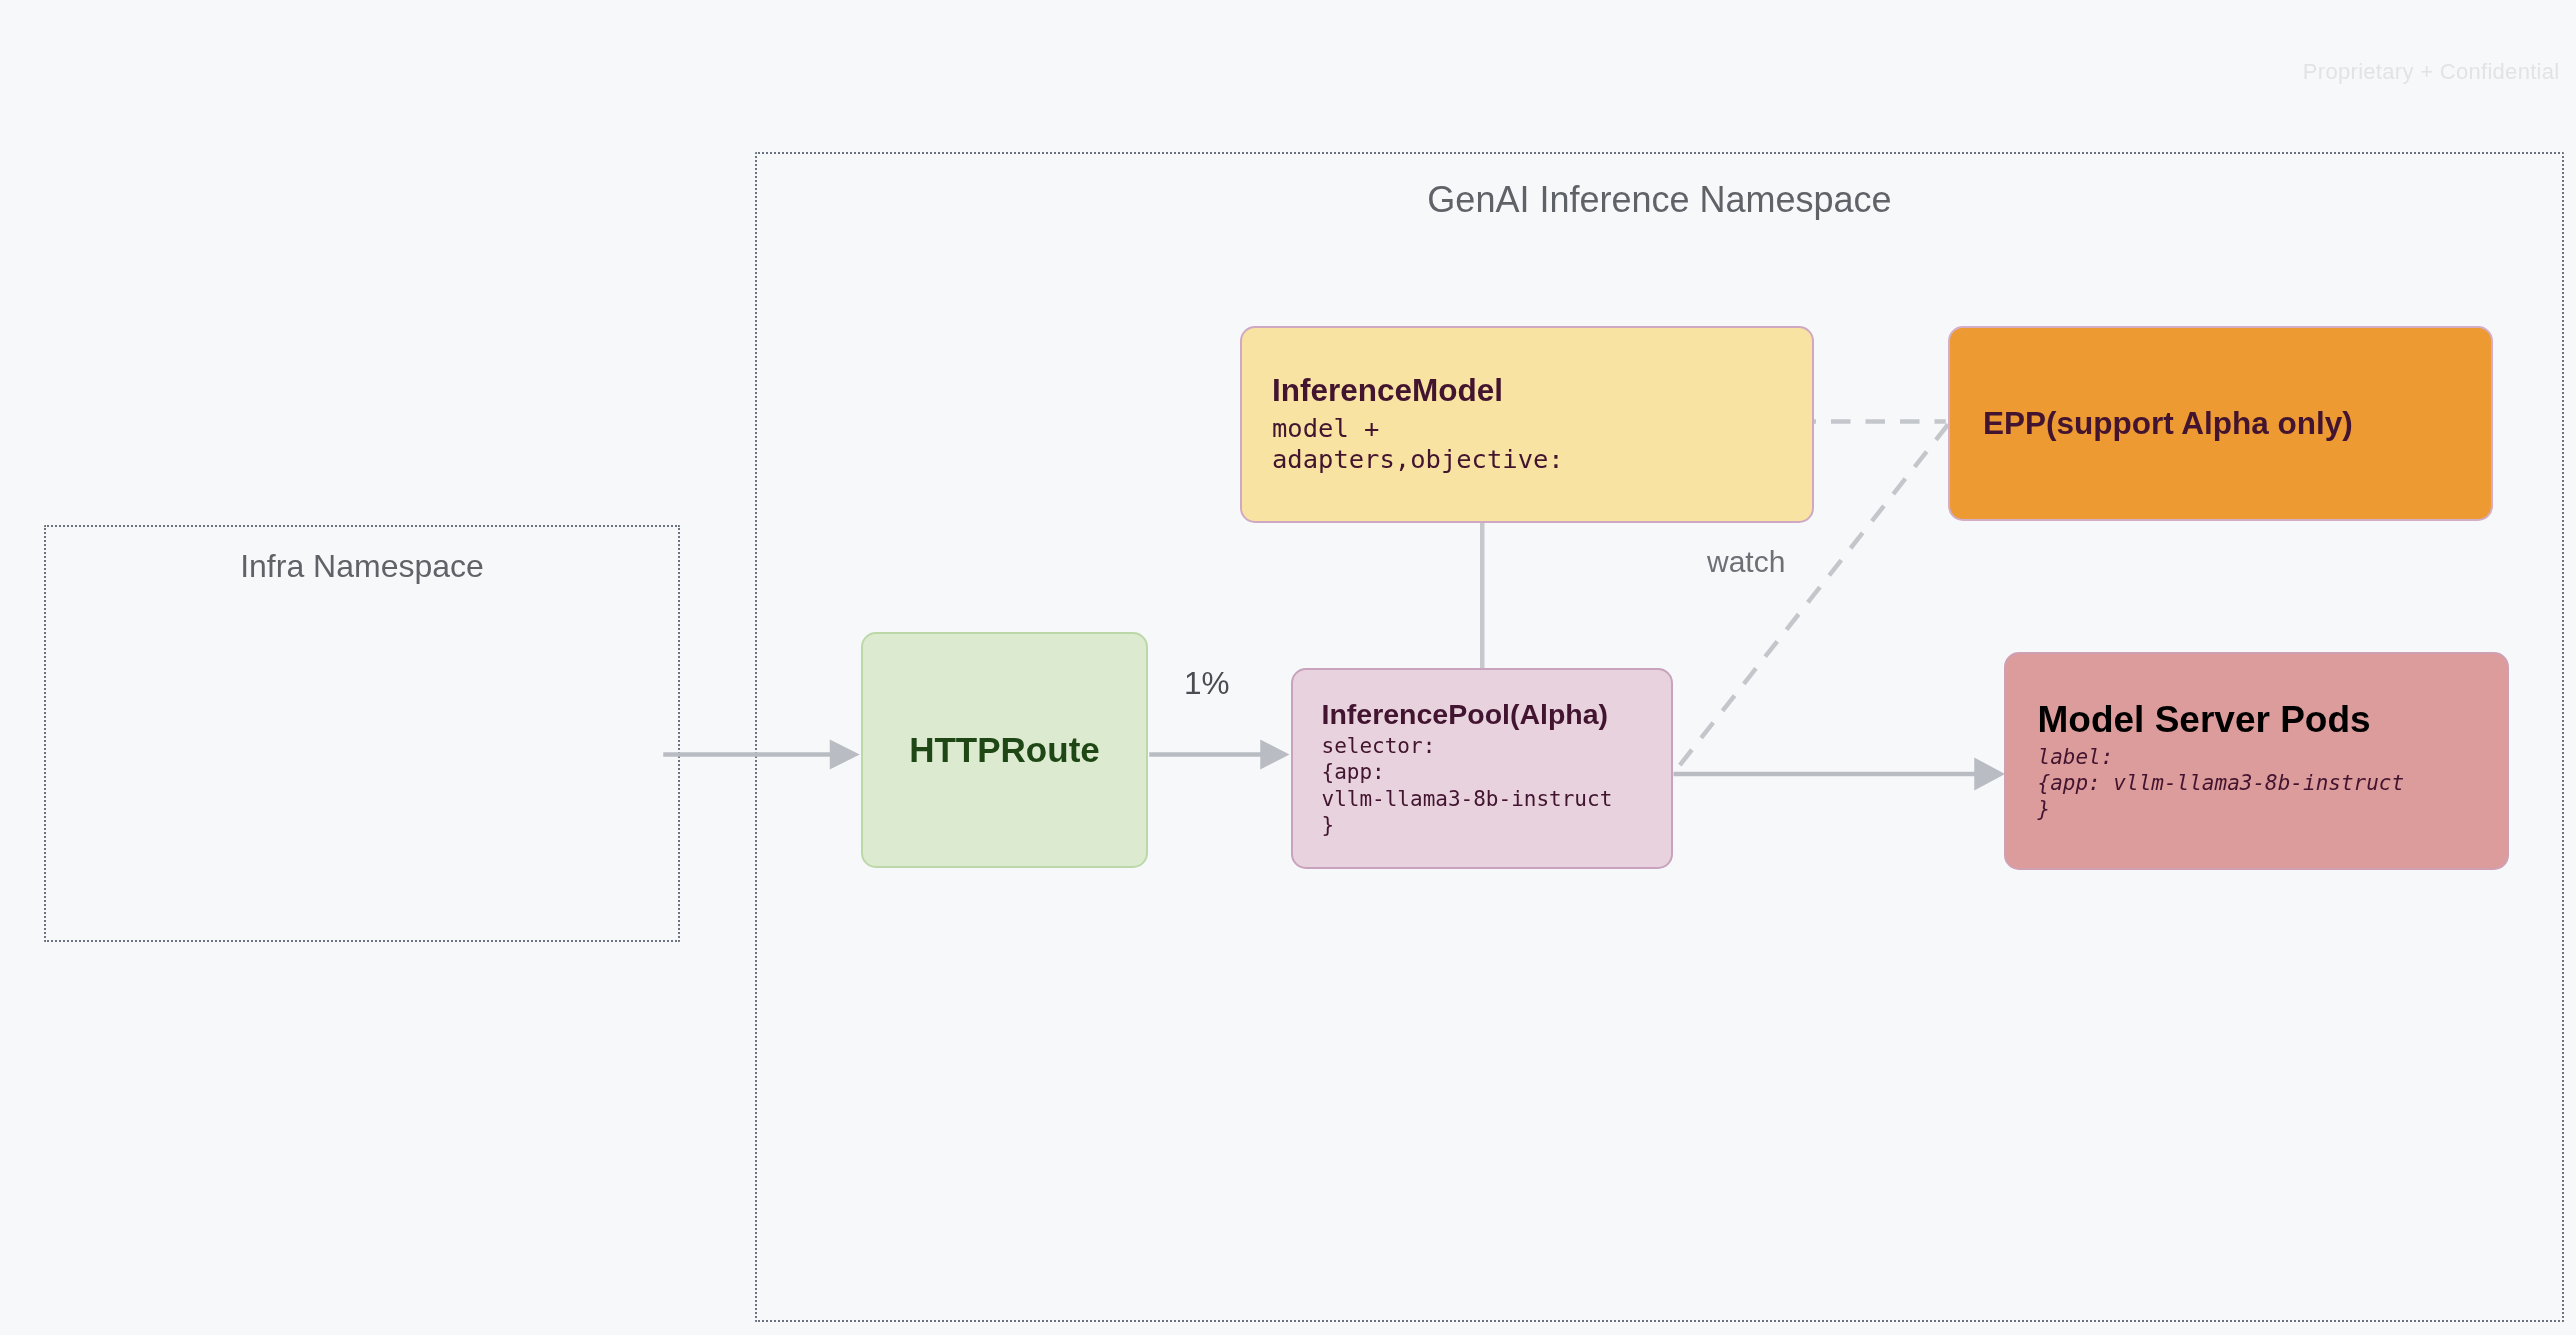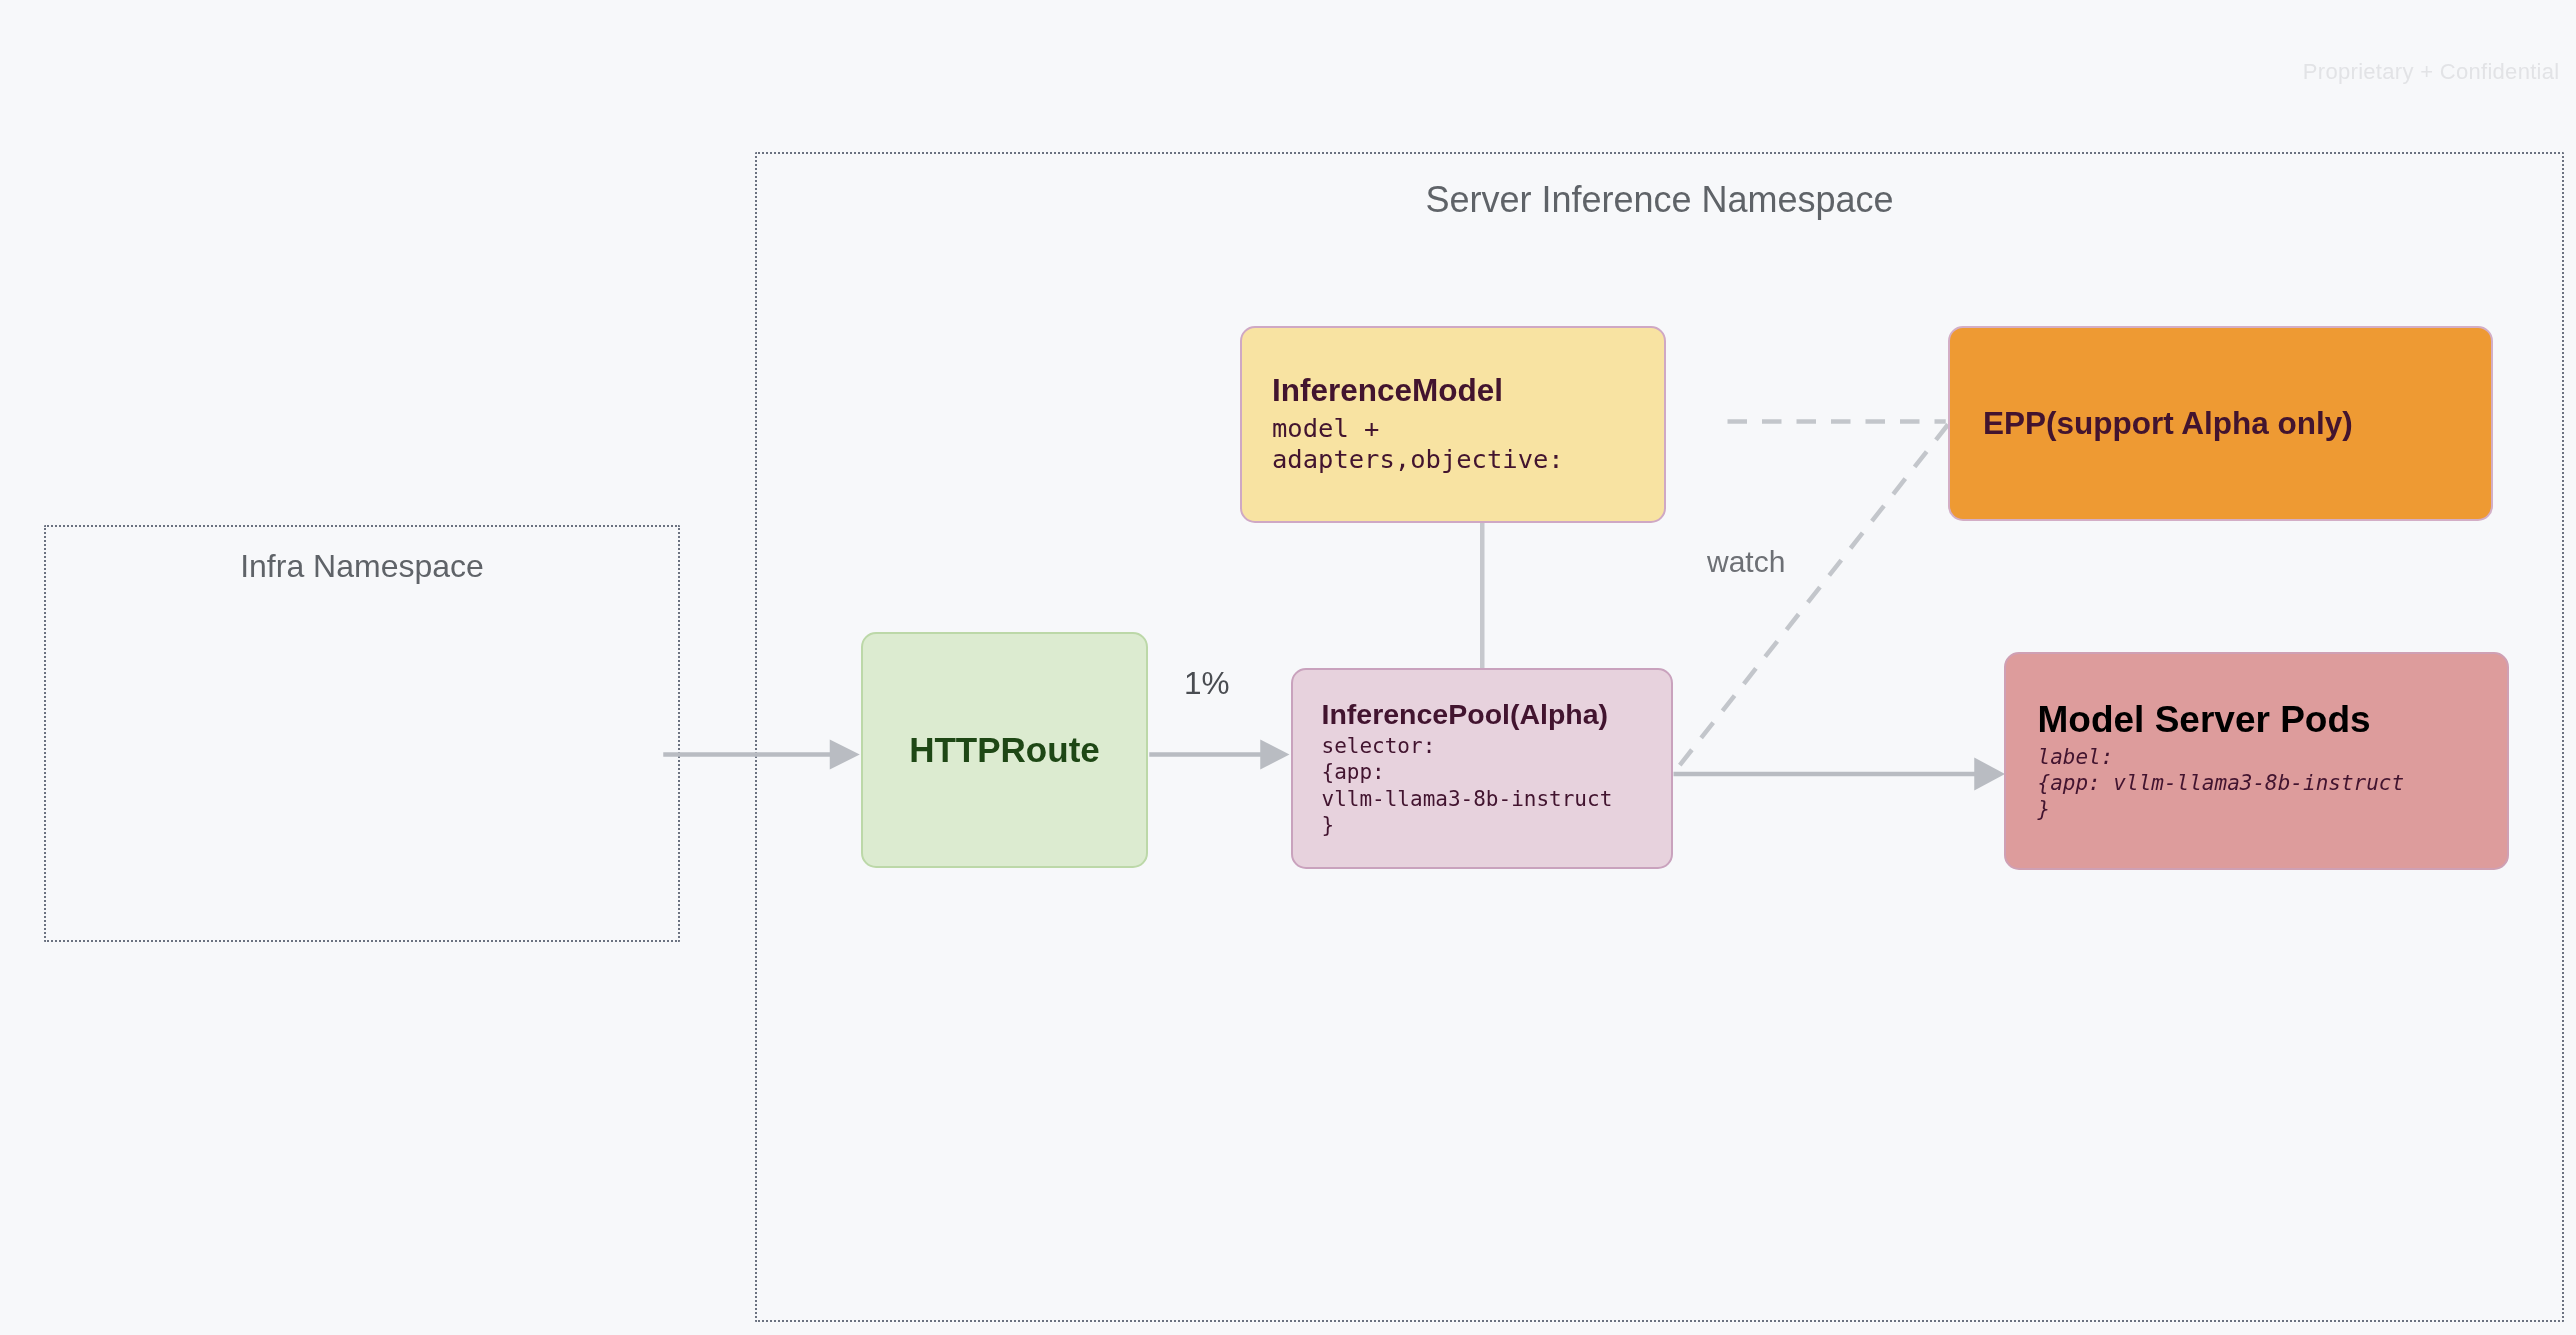--- a/index.html
+++ b/index.html
@@ -85,21 +85,21 @@
     left: 861px; top: 632px; width: 287px; height: 236px;
     background: #dcebd0;
     border: 2.3px solid #bcd8a8;
     align-items: center;
     text-align: center;
   }
   #node-httproute .title { color: #1e4715; font-size: 35px; }
 
   
   #node-inferencemodel {
-    left: 1240px; top: 326px; width: 426px; height: 197px;
+    left: 1240px; top: 326px; width: 574px; height: 197px;
     background: #f8e3a2;
     border: 2.3px solid #cfa8c4;
     padding: 0 30px;
   }
   #node-inferencemodel .title { color: #42142f; font-size: 31.5px; margin-bottom: 4.5px; }
   #node-inferencemodel .mono  { color: #42142f; font-size: 25.5px; }
 
   
   #node-epp {
     left: 1948px; top: 326px; width: 545px; height: 195px;
@@ -148,21 +148,21 @@
 <body>
 
 <div id="canvas">
 
   <div class="watermark">Proprietary + Confidential</div>
 
   <div class="ns-frame" id="ns-infra"></div>
   <div class="ns-title" id="ns-infra-title">Infra Namespace</div>
 
   <div class="ns-frame" id="ns-genai"></div>
-  <div class="ns-title" id="ns-genai-title">Server Inference Namespace</div>
+  <div class="ns-title" id="ns-genai-title">GenAI Inference Namespace</div>
 
   <svg id="edges" viewBox="0 0 3434 1780">
     <defs>
       <marker id="arrow" markerWidth="10" markerHeight="8" refX="9.2" refY="4" orient="auto" markerUnits="userSpaceOnUse">
         <path d="M0,0 L10,4 L0,8 Z" fill="#b9bcc2"></path>
       </marker>
     </defs>
 
     <g>
       <line x1="884" y1="1006" x2="1130" y2="1006" stroke="#b9bcc2" stroke-width="6" marker-end="url(#arrow)" style="marker-end:url(#arrow)"></line>

